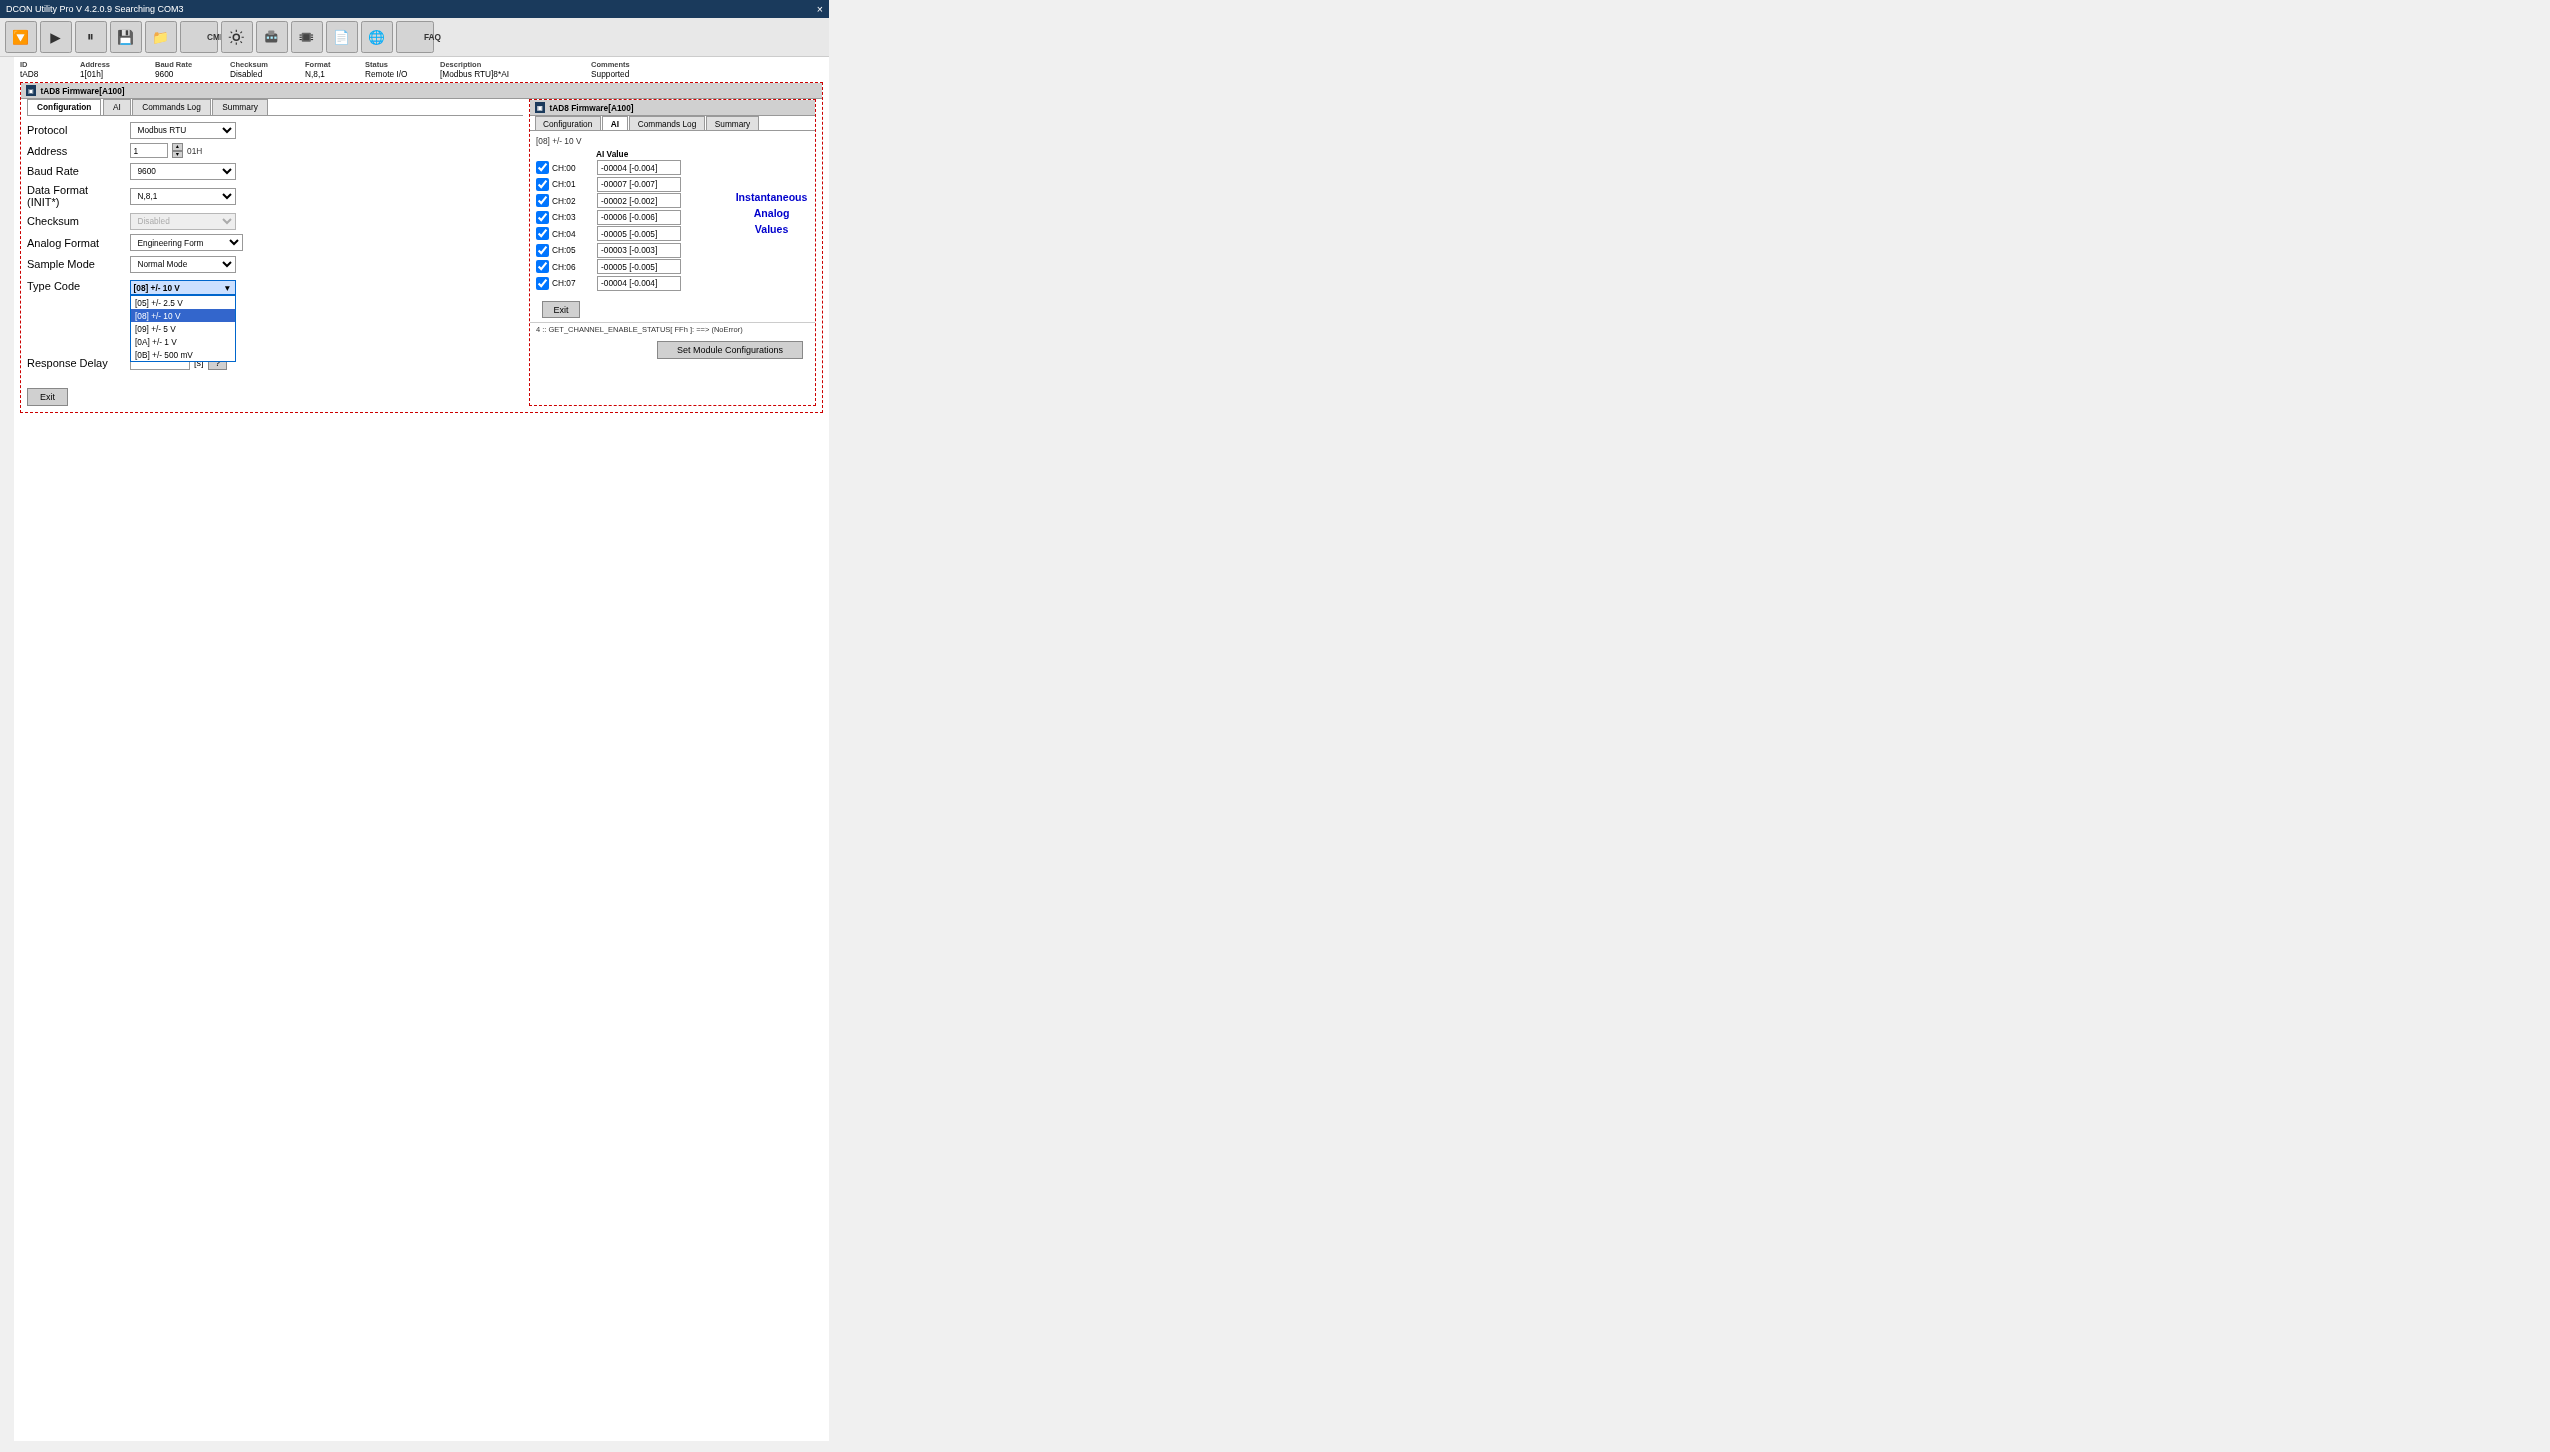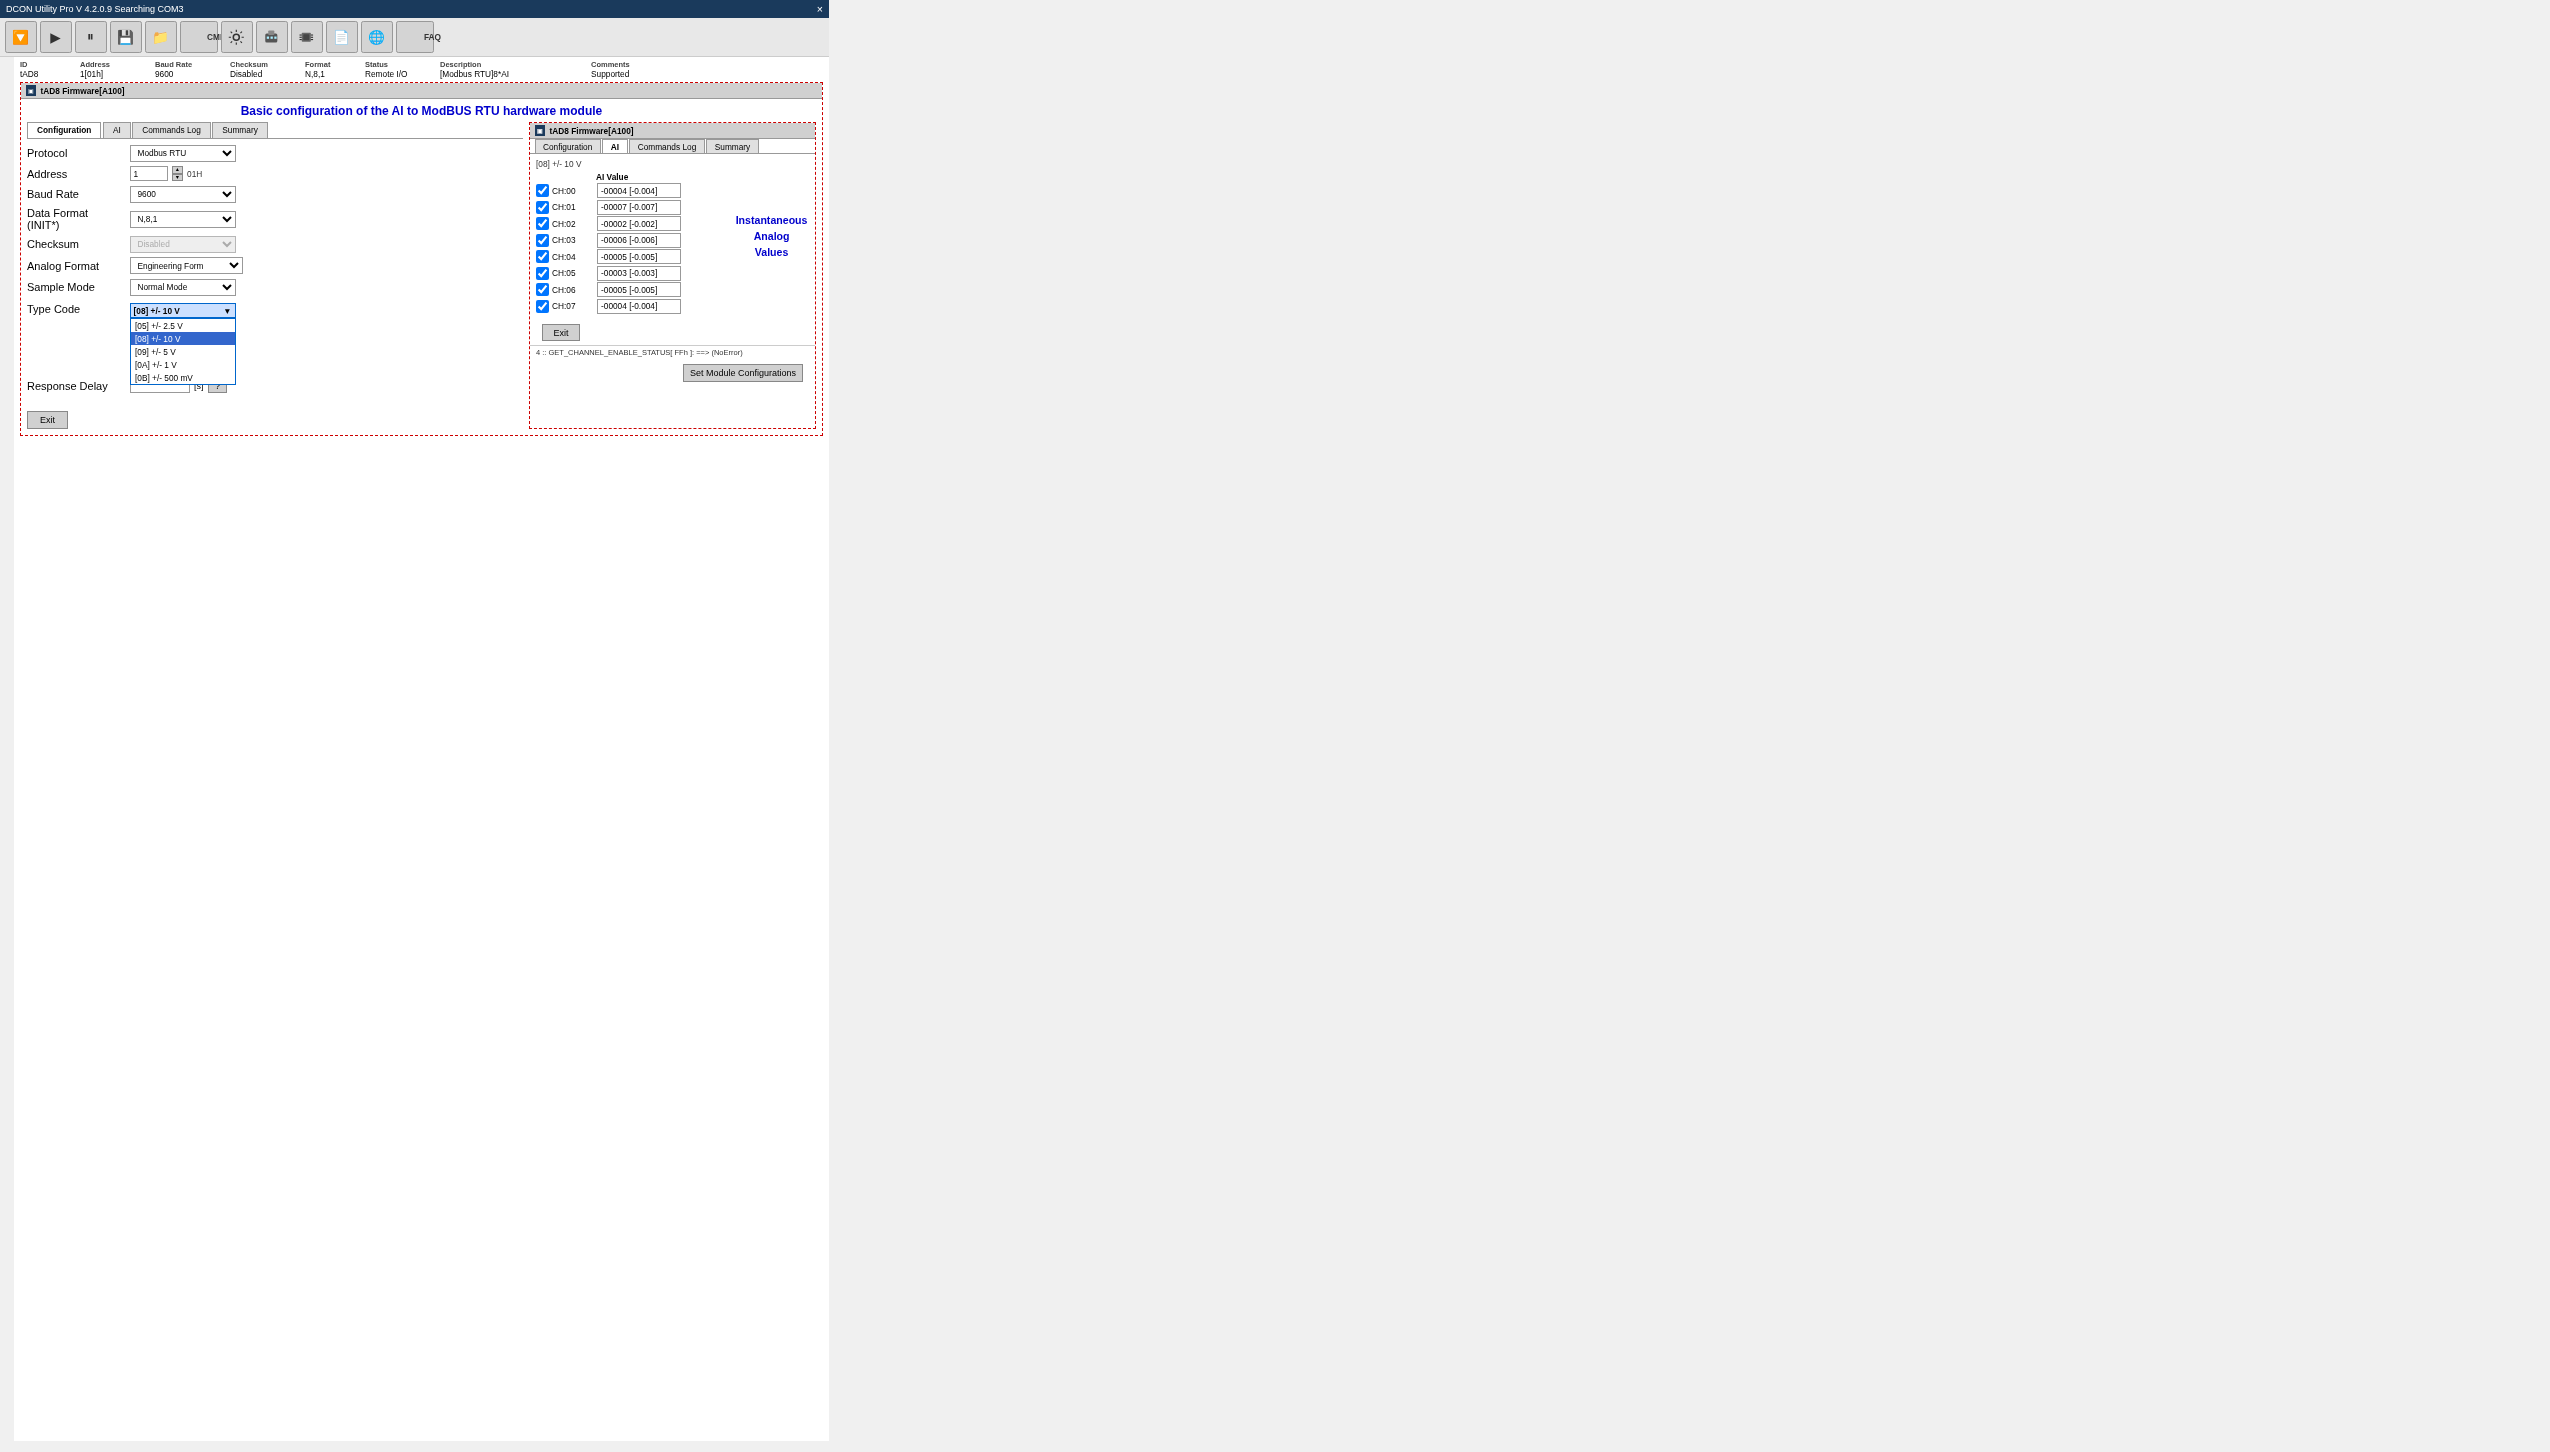--- a/index.html
+++ b/index.html
@@ -335,21 +335,21 @@
       font-size: 9px;
       margin: 4.5px 6px;
     }
     .status-bar {
       font-size: 7.5px;
       color: #333;
       padding: 1.5px 6px;
       border-top: 0.8px solid #ccc;
     }
     .set-module-btn {
-      padding: 3px 6px;
+      padding: 3px 19px;
       background: #d0d0d0;
       border: 0.8px solid #888;
       cursor: pointer;
       font-size: 9px;
       margin: 3px 6px;
       float: right;
       text-align: center;
     }
     select[disabled] {
       background: #e8e8e8;
@@ -447,21 +447,20 @@
       </div>
     </div>
 
     <div class="main-dialog">
 
       <div class="dialog-title-bar">
         <span class="dialog-icon">▣</span>
         <span class="dialog-title-text">tAD8 Firmware[A100]</span>
       </div>
 
-      <div class="dialog-heading">Basic configuration of the AI to ModBUS RTU hardware module</div>
 
       <div class="dialog-body">
 
         <div class="config-panel">
 
           <div class="tab-bar">
             <div class="tab active">Configuration</div>
             <div class="tab">AI</div>
             <div class="tab">Commands Log</div>
             <div class="tab">Summary</div>

